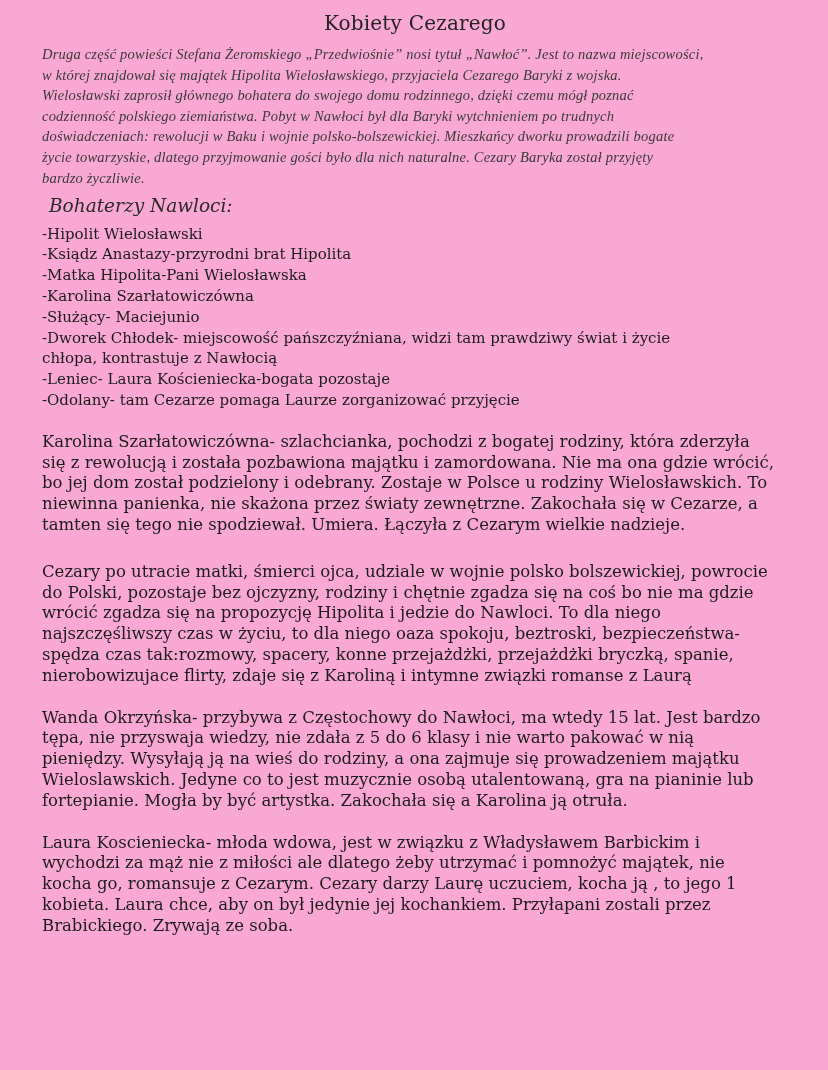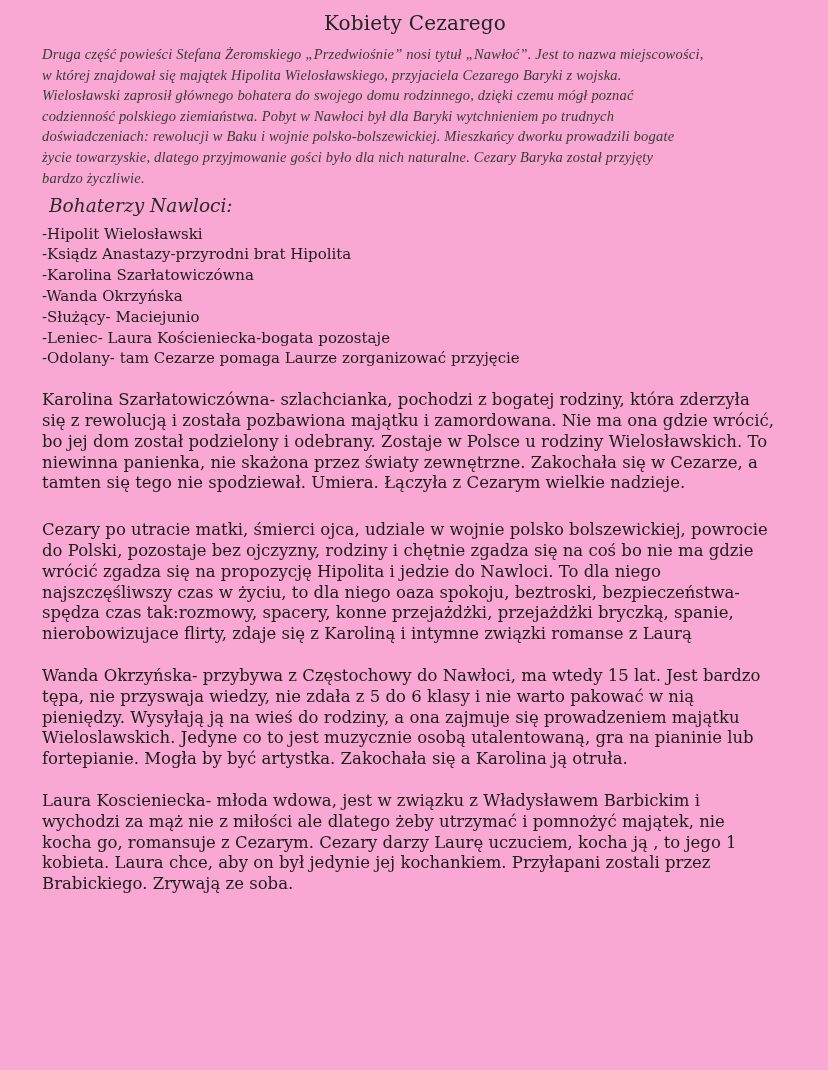--- a/index.html
+++ b/index.html
@@ -78,23 +78,25 @@
 codzienność polskiego ziemiaństwa. Pobyt w Nawłoci był dla Baryki wytchnieniem po trudnych
 doświadczeniach: rewolucji w Baku i wojnie polsko-bolszewickiej. Mieszkańcy dworku prowadzili bogate
 życie towarzyskie, dlatego przyjmowanie gości było dla nich naturalne. Cezary Baryka został przyjęty
 bardzo życzliwie.</p>
 
   <div class="section-heading">Bohaterzy Nawloci:</div>
 
   <div class="char-list">
       <div class="char-item">-Hipolit Wielosławski</div>
       <div class="char-item">-Ksiądz Anastazy-przyrodni brat Hipolita</div>
+      <div class="char-item">-Matka Hipolita-Pani Wielosławska</div>
       <div class="char-item">-Karolina Szarłatowiczówna</div>
-      <div class="char-item">-Wanda Okrzyńska</div>
       <div class="char-item">-Służący- Maciejunio</div>
+      <div class="char-item">-Dworek Chłodek- miejscowość pańszczyźniana, widzi tam prawdziwy świat i życie
+chłopa, kontrastuje z Nawłocią</div>
       <div class="char-item">-Leniec- Laura Kościeniecka-bogata pozostaje</div>
       <div class="char-item">-Odolany- tam Cezarze pomaga Laurze zorganizować przyjęcie</div>
     </div>
 
   <p class="para">Karolina Szarłatowiczówna- szlachcianka, pochodzi z bogatej rodziny, która zderzyła
 się z rewolucją i została pozbawiona majątku i zamordowana. Nie ma ona gdzie wrócić,
 bo jej dom został podzielony i odebrany. Zostaje w Polsce u rodziny Wielosławskich. To
 niewinna panienka, nie skażona przez światy zewnętrzne. Zakochała się w Cezarze, a
 tamten się tego nie spodziewał. Umiera. Łączyła z Cezarym wielkie nadzieje.</p>
 

